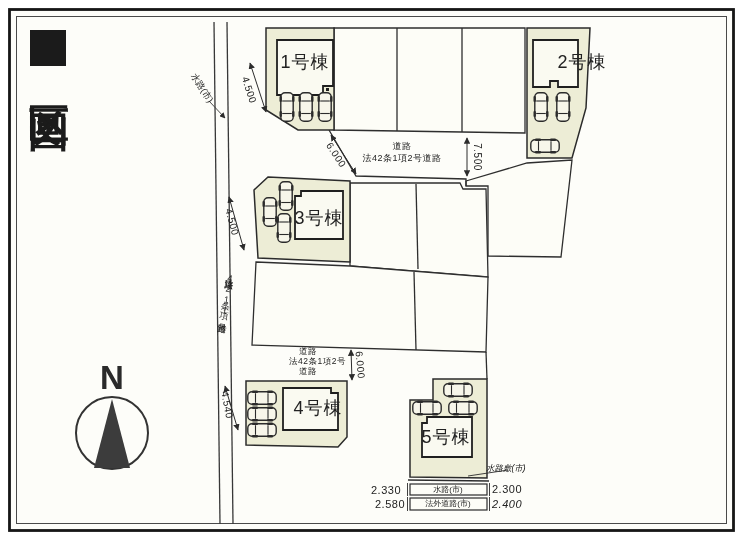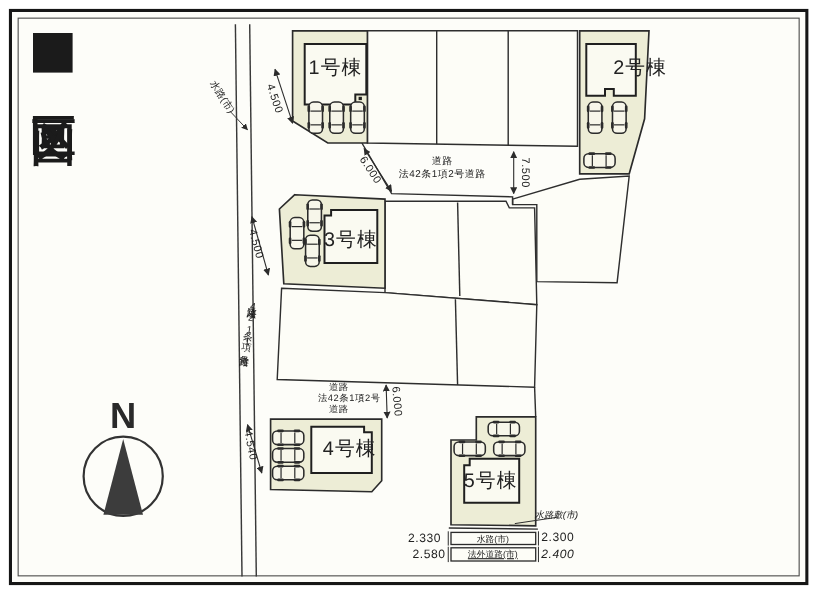--- a/index.html
+++ b/index.html
@@ -161,16 +161,16 @@
   <div class="lbl dim" style="left:227px;top:405px;transform:translate(-50%,-50%) rotate(79deg);">4.540</div>
   <div class="lbl dim" style="left:336px;top:155px;transform:translate(-50%,-50%) rotate(57deg);">6.000</div>
   <div class="lbl dim" style="left:477px;top:157px;transform:translate(-50%,-50%) rotate(90deg);">7.500</div>
   <div class="lbl dim" style="left:360px;top:365px;transform:translate(-50%,-50%) rotate(85deg);">6.000</div>
 
   <div class="lbl" style="left:486px;top:464px;font-size:8.5px;font-style:italic;">水路敷(市)</div>
   <div class="lbl numdim" style="left:367px;top:484px;width:38px;text-align:center;">2.330</div>
   <div class="lbl striplbl" style="left:448px;top:490px;">水路(市)</div>
   <div class="lbl numdim" style="left:492px;top:483px;">2.300</div>
   <div class="lbl numdim" style="left:367px;top:498px;width:38px;text-align:right;">2.580</div>
-  <div class="lbl striplbl" style="left:448px;top:504px;text-decoration:underline;">法外道路(市)</div>
+  <div class="lbl striplbl" style="left:448px;top:504px;">法外道路(市)</div>
   <div class="lbl numdim" style="left:492px;top:498px;font-style:italic;">2.400</div>
 
 </div>
 
 </body></html>

